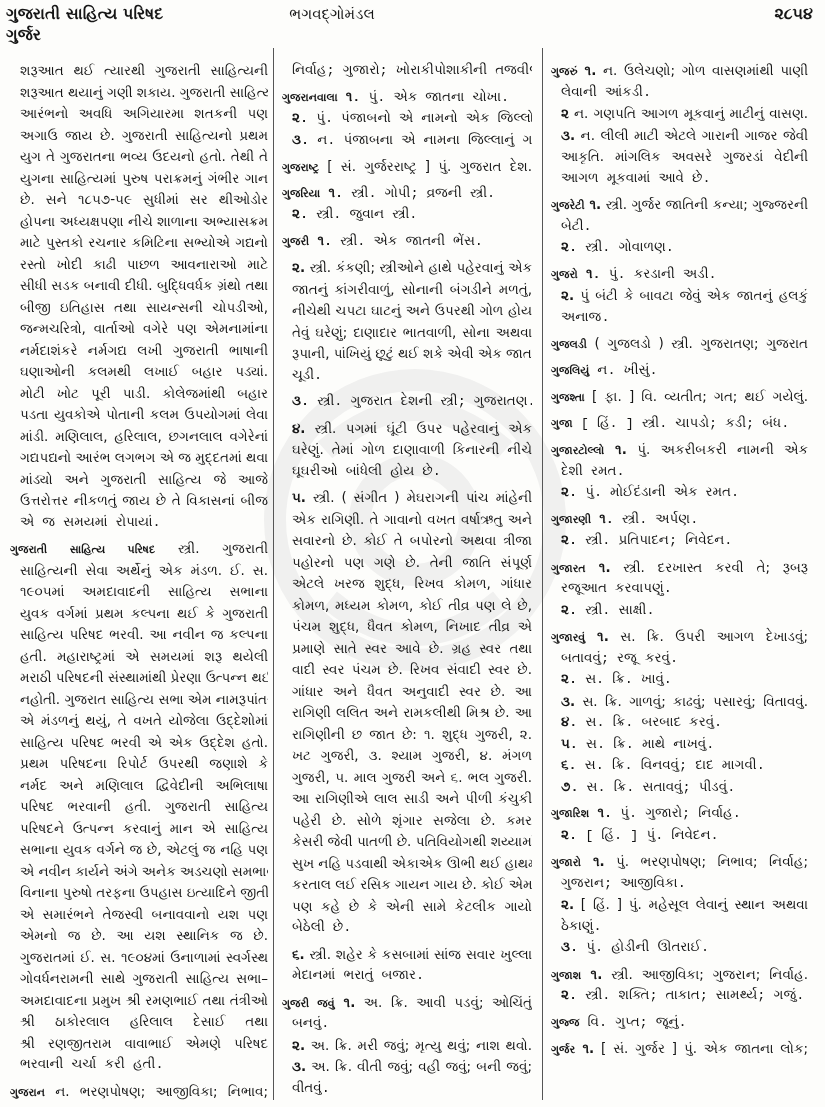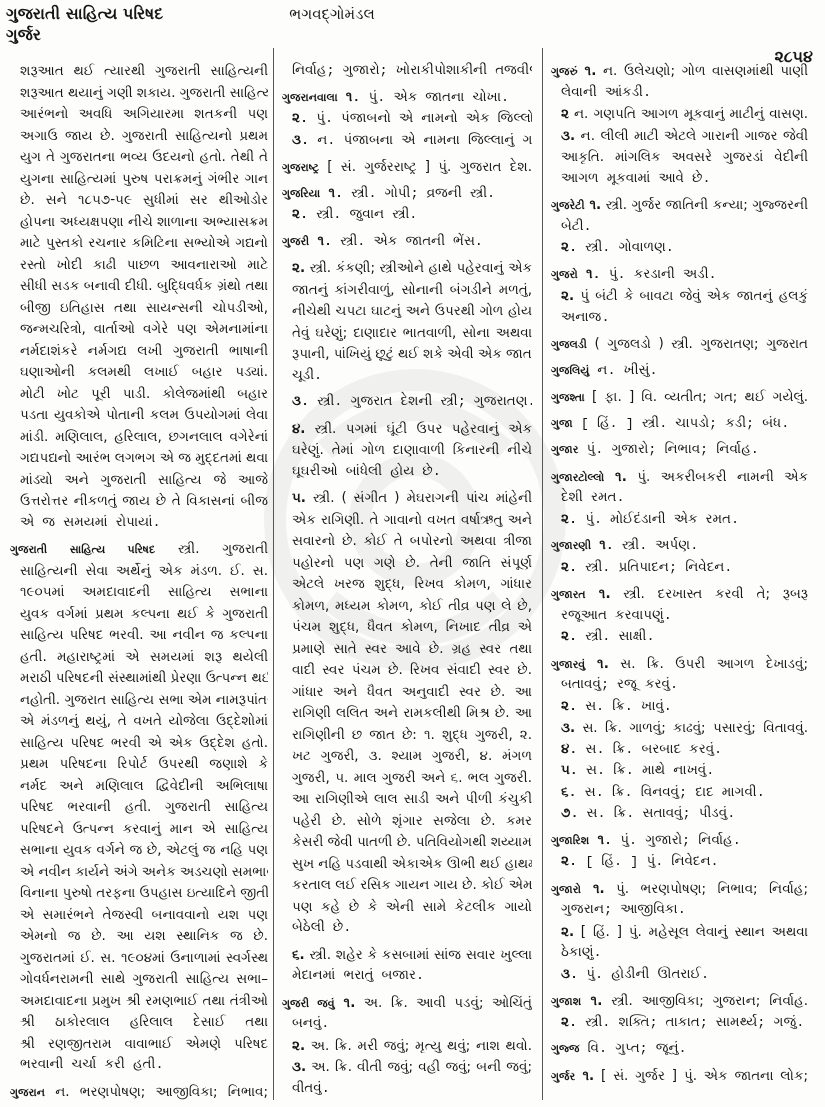--- a/index.html
+++ b/index.html
@@ -5,21 +5,21 @@
   html, body { margin: 0; padding: 0; }
   body {
     width: 825px; height: 1107px; position: relative; overflow: hidden;
     background: #fdfdfb; color: #161616;
     font-family: "DejaVu Sans", "Liberation Sans", sans-serif;
   }
   .watermark { position: absolute; left: 250px; top: 330px; width: 330px; height: 380px; opacity: 0.55; pointer-events: none; }
   .hdr { position: absolute; top: 3px; font-weight: bold; font-size: 16px; line-height: 22px; white-space: nowrap; }
   .hdr-left { left: 6px; }
   .hdr-center { left: 0; width: 664px; text-align: center; font-weight: normal; font-size: 15px; }
-  .hdr-right { right: 12px; margin-top: 43px; }
+  .hdr-right { right: 12px; }
   .guide { position: absolute; left: 6px; top: 24px; font-weight: bold; font-size: 16px; line-height: 22px; }
   .col { position: absolute; top: 60px; }
   .col-1 { left: 10px; width: 258px; }
   .col-2 { left: 282px; width: 250px; }
   .col-3 { left: 551px; width: 257px; }
   .divider { position: absolute; top: 48px; width: 1px; height: 1052px; background: #555; }
   .div-1 { left: 273px; }
   .div-2 { left: 542px; }
   .line {
     font-size: 13.5px; line-height: 21.5px; height: 21.5px;
@@ -160,21 +160,20 @@
     <div class="line gap"><span class="h">ગુજરેટી</span><span class="n"> ૧.</span><span class="t"> સ્ત્રી. ગુર્જર જાતિની કન્યા; ગુજ્જરની</span></div>
     <div class="line ind last"><span class="t">બેટી.</span></div>
     <div class="line ind last"><span class="n">૨.</span><span class="t"> સ્ત્રી. ગોવાળણ.</span></div>
     <div class="line last gap"><span class="h">ગુજરો</span><span class="n"> ૧.</span><span class="t"> પું. કરડાની અડી.</span></div>
     <div class="line ind"><span class="n">૨.</span><span class="t"> પું બંટી કે બાવટા જેવું એક જાતનું હલકું</span></div>
     <div class="line ind last"><span class="t">અનાજ.</span></div>
     <div class="line gap"><span class="h">ગુજલડી</span><span class="t"> ( ગુજલડો ) સ્ત્રી. ગુજરાતણ; ગુજરાત</span></div>
     <div class="line last gap"><span class="h">ગુજલિયું</span><span class="t"> ન. ખીસું.</span></div>
     <div class="line gap"><span class="h">ગુજશ્તા</span><span class="t"> [ ફા. ] વિ. વ્યતીત; ગત; થઈ ગયેલું.</span></div>
     <div class="line last gap"><span class="h">ગુજા</span><span class="t"> [ હિં. ] સ્ત્રી. ચાપડો; કડી; બંધ.</span></div>
-    <div class="line last gap"><span class="h">ગુજાર</span><span class="t"> પું. ગુજારો; નિભાવ; નિર્વાહ.</span></div>
     <div class="line gap"><span class="h">ગુજારટોલ્લો</span><span class="n"> ૧.</span><span class="t"> પું. અકરીબકરી નામની એક</span></div>
     <div class="line ind last"><span class="t">દેશી રમત.</span></div>
     <div class="line ind last"><span class="n">૨.</span><span class="t"> પું. મોઈદંડાની એક રમત.</span></div>
     <div class="line last gap"><span class="h">ગુજારણી</span><span class="n"> ૧.</span><span class="t"> સ્ત્રી. અર્પણ.</span></div>
     <div class="line ind last"><span class="n">૨.</span><span class="t"> સ્ત્રી. પ્રતિપાદન; નિવેદન.</span></div>
     <div class="line gap"><span class="h">ગુજારત</span><span class="n"> ૧.</span><span class="t"> સ્ત્રી. દરખાસ્ત કરવી તે; રૂબરૂ</span></div>
     <div class="line ind last"><span class="t">રજૂઆત કરવાપણું.</span></div>
     <div class="line ind last"><span class="n">૨.</span><span class="t"> સ્ત્રી. સાક્ષી.</span></div>
     <div class="line gap"><span class="h">ગુજારવું</span><span class="n"> ૧.</span><span class="t"> સ. ક્રિ. ઉપરી આગળ દેખાડવું;</span></div>
     <div class="line ind last"><span class="t">બતાવવું; રજૂ કરવું.</span></div>

